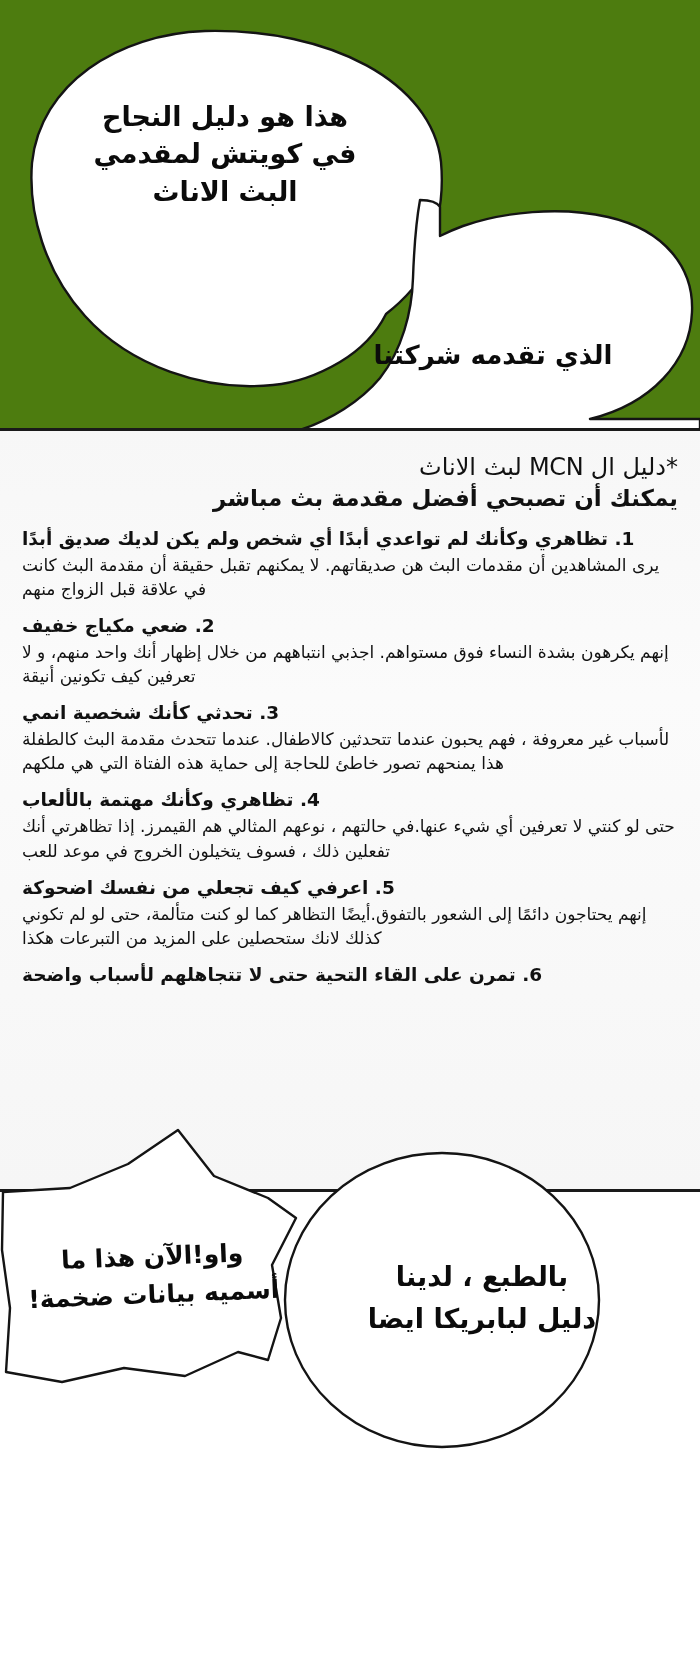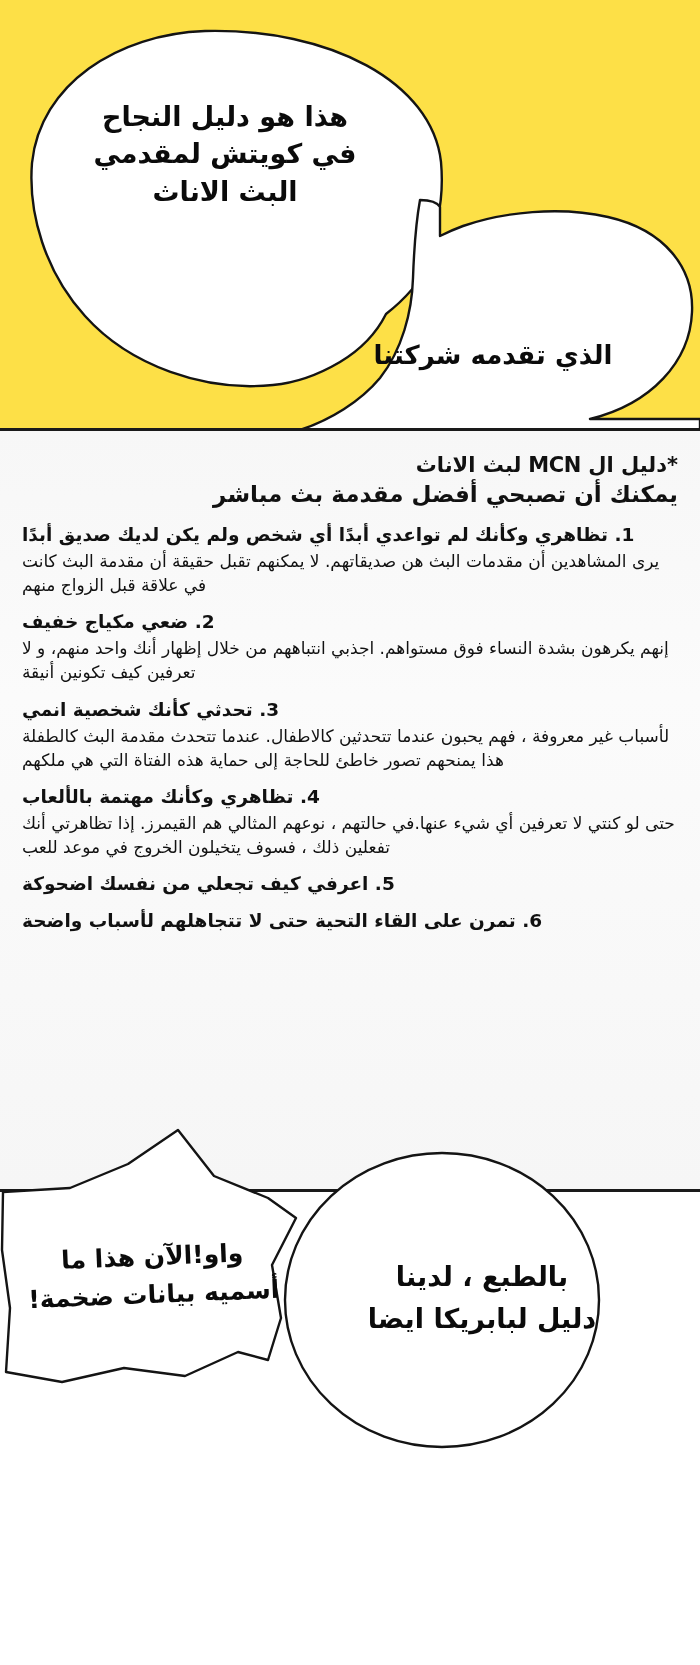--- a/index.html
+++ b/index.html
@@ -16,21 +16,21 @@
     height: 1665px;
     background: #ffffff;
     overflow: hidden;
   }
 
   
   .panel-top {
     position: absolute;
     left: 0; top: 0;
     width: 700px; height: 436px;
-    background: #fde047;
+    background: #4d7c0f;
   }
   .panel-mid {
     position: absolute;
     left: 0; top: 428px;
     width: 700px; height: 764px;
     background: linear-gradient(180deg,#f7f7f7 0%,#fbfbfb 35%,#f6f6f6 100%);
     border-top: 3px solid #1a1a1a;
     border-bottom: 3px solid #1a1a1a;
     box-sizing: border-box;
   }
@@ -93,22 +93,22 @@
     left: 0; top: 0;
     width: 700px;
     padding: 16px 22px 0 22px;
     box-sizing: border-box;
     direction: rtl;
     text-align: right;
     color: #111111;
     font-family: "DejaVu Sans", sans-serif;
   }
   .art-title {
-    font-size: 21px;
-    font-weight: 700;
+    font-size: 24px;
+    font-weight: 400;
     line-height: 1.2;
     margin: 6px 0 2px 0;
     letter-spacing: -0.4px;
   }
   .art-subtitle {
     font-size: 23px;
     font-weight: 700;
     line-height: 1.25;
     margin: 2px 0 14px 0;
     letter-spacing: -0.4px;
@@ -200,20 +200,21 @@
         <div class="tip-body">لأسباب غير معروفة ، فهم يحبون عندما تتحدثين كالاطفال. عندما تتحدث مقدمة البث كالطفلة هذا يمنحهم تصور خاطئ للحاجة إلى حماية هذه الفتاة التي هي ملكهم</div>
       </div>
 
       <div class="tip">
         <div class="tip-head">4. تظاهري وكأنك مهتمة بالألعاب</div>
         <div class="tip-body">حتى لو كنتي لا تعرفين أي شيء عنها.في حالتهم ، نوعهم المثالي هم القيمرز. إذا تظاهرتي أنك تفعلين ذلك ، فسوف يتخيلون الخروج في موعد للعب</div>
       </div>
 
       <div class="tip">
         <div class="tip-head">5. اعرفي كيف تجعلي من نفسك اضحوكة</div>
+        <div class="tip-body">إنهم يحتاجون دائمًا إلى الشعور بالتفوق.أيضًا التظاهر كما لو كنت متألمة، حتى لو لم تكوني كذلك لانك ستحصلين على المزيد من التبرعات هكذا</div>
       </div>
 
       <div class="tip tip-last">
         <div class="tip-head">6. تمرن على القاء التحية حتى لا تتجاهلهم لأسباب واضحة</div>
       </div>
 
     </div>
   </div>
 
   <svg class="bubble-layer" style="top:1100px" height="360" viewBox="0 0 700 360">

